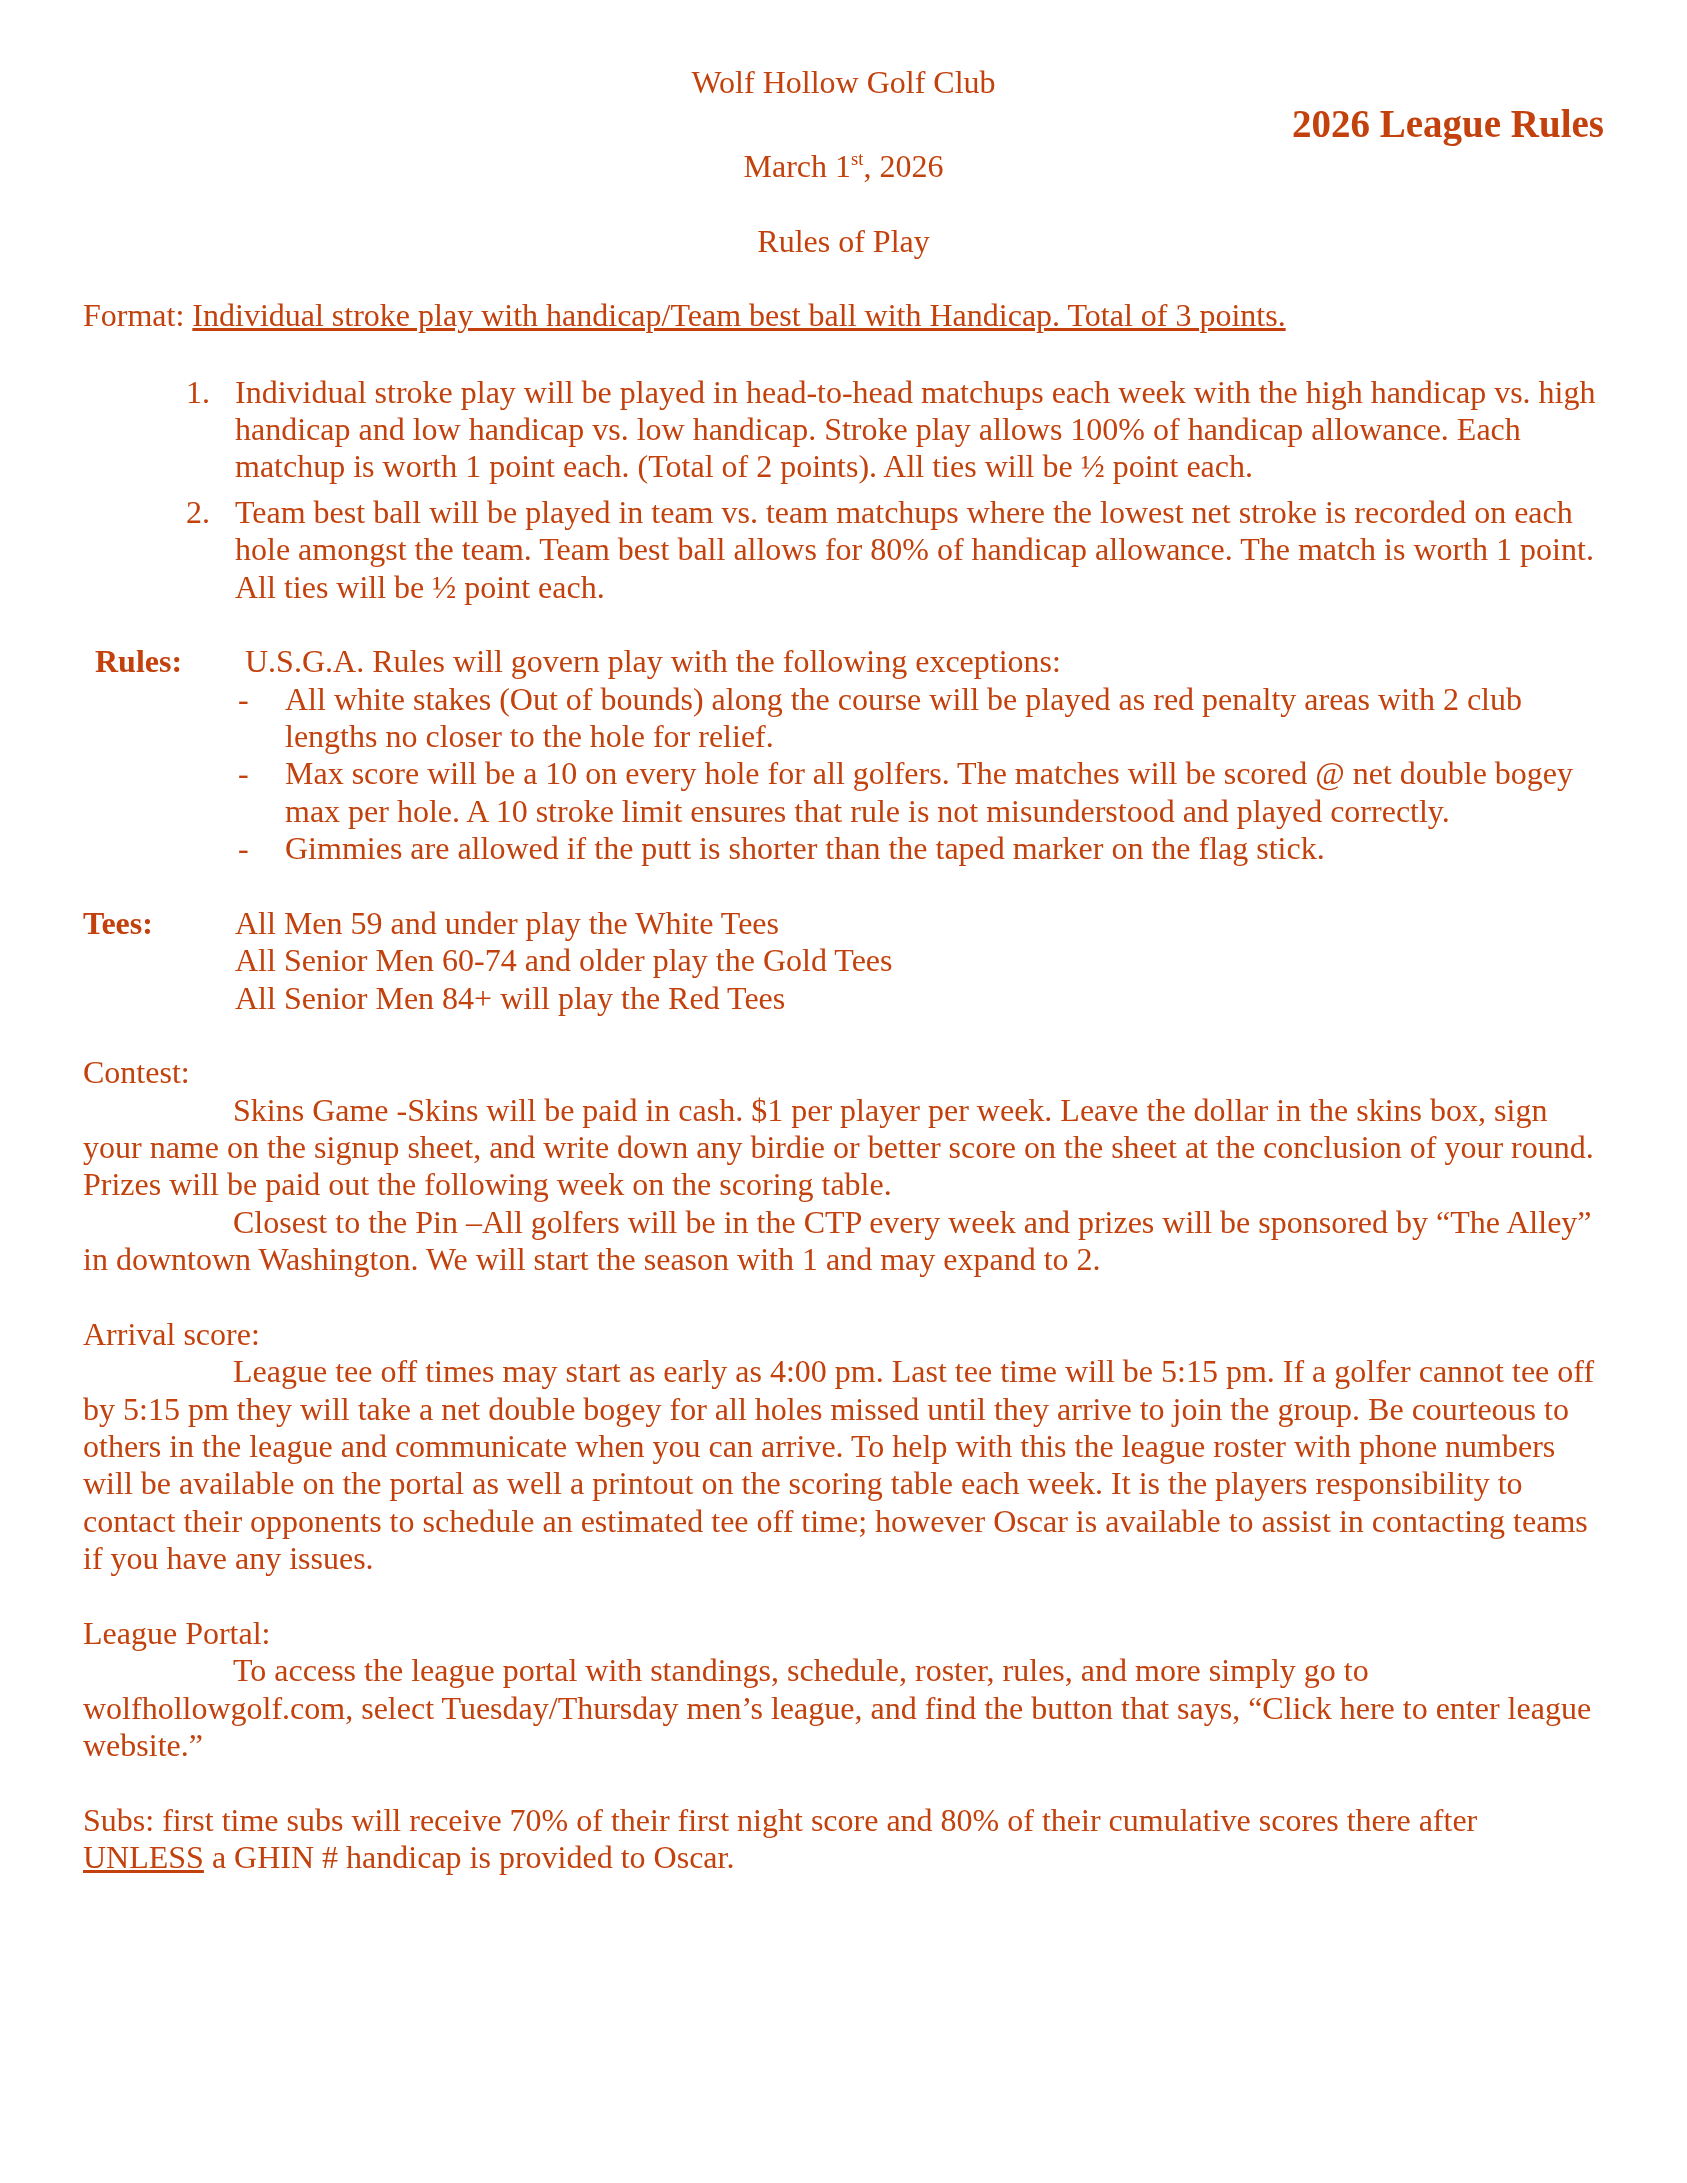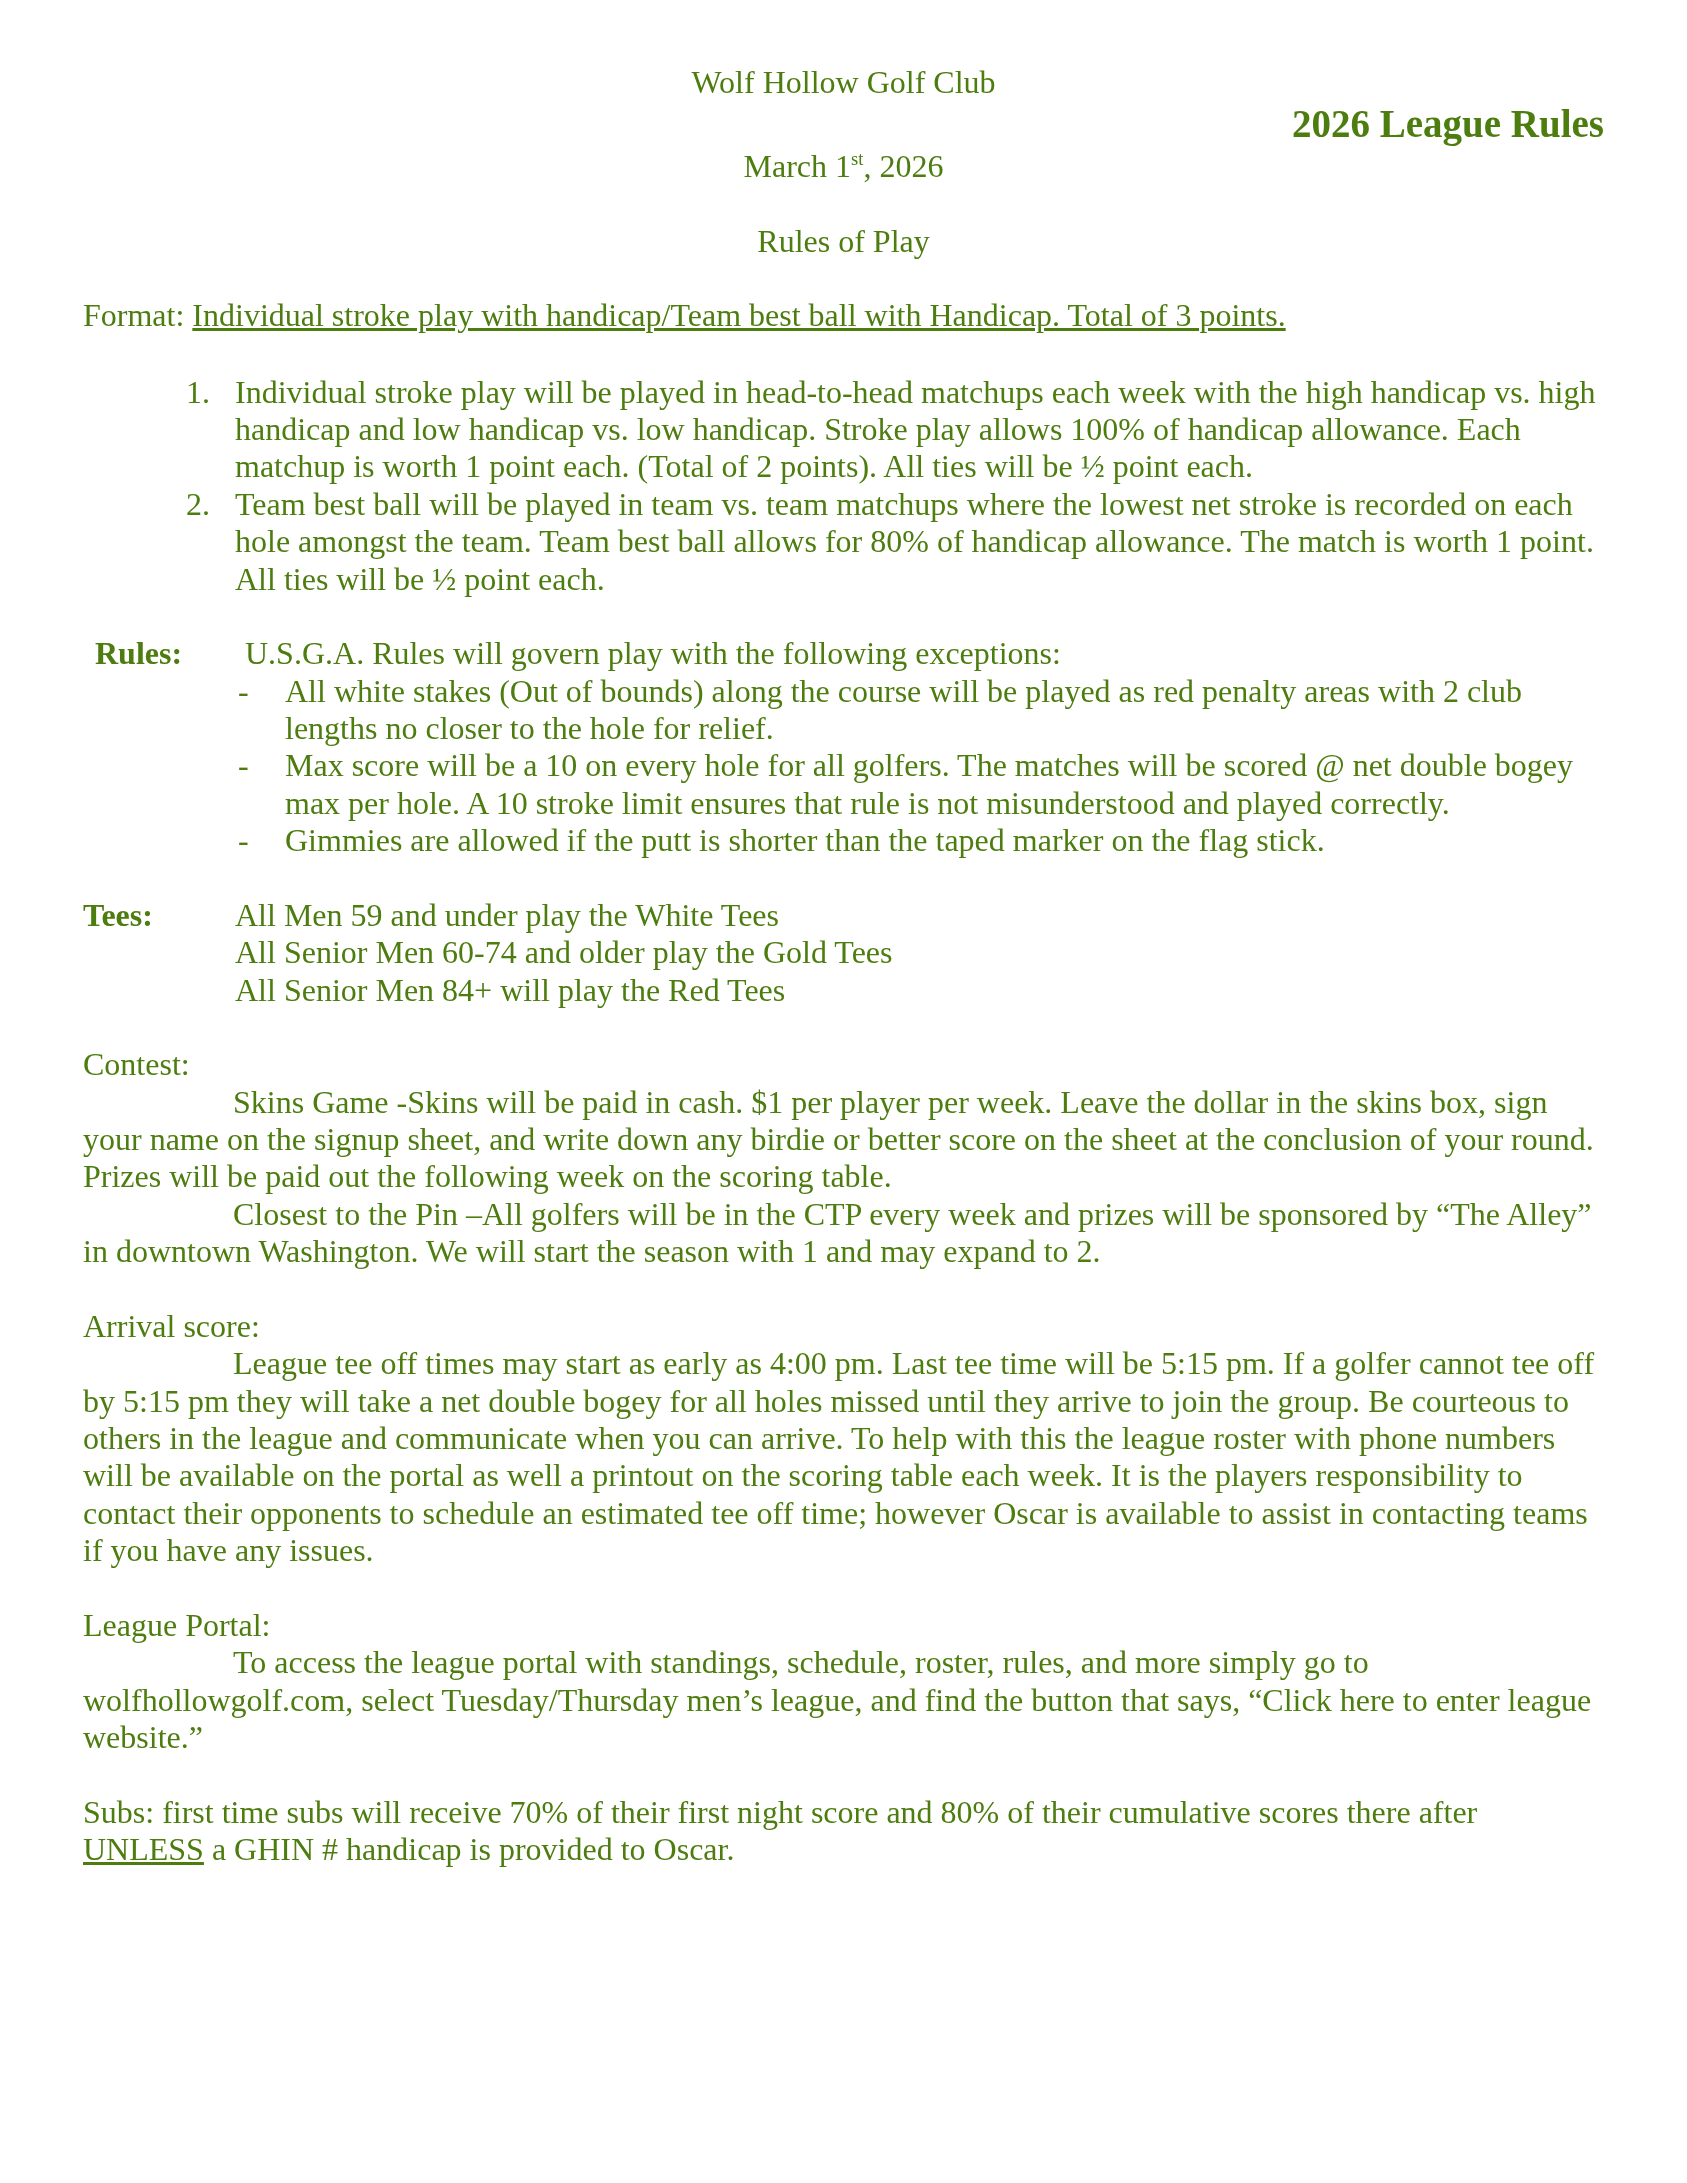--- a/index.html
+++ b/index.html
@@ -3,41 +3,42 @@
 <meta charset="utf-8">
 <style>
   * { margin: 0; padding: 0; box-sizing: border-box; }
   html, body { background: #ffffff; }
   .page {
     position: relative;
     width: 1687px;
     height: 2183px;
     margin: 0 auto;
     background: #ffffff;
-    color: #4d7c0f;
+    color: #c2410c;
     font-family: "Liberation Serif", "DejaVu Serif", serif;
     font-size: 32px;
     line-height: 1.17;
     padding: 64px 83px 0 83px;
     overflow: hidden;
   }
   .center { text-align: center; }
   .doc-title { font-size: 39px; font-weight: bold; line-height: 1.2; text-align: right; }
   .bold { font-weight: normal; }
   .underline { text-decoration: underline; }
   sup { font-size: 0.58em; vertical-align: super; line-height: 0; }
 
   .sect { margin-top: 37px; }
 
   
   ol.numbered { list-style: none; counter-reset: item; margin-top: 39px; }
   ol.numbered > li {
     counter-increment: item;
     position: relative;
     padding-left: 152px;
+    margin-top: 8px;
   }
   ol.numbered > li::before {
     content: counter(item) ".";
     position: absolute;
     left: 103px;
   }
 
   
   ul.dashes { list-style: none; }
   ul.dashes > li {

